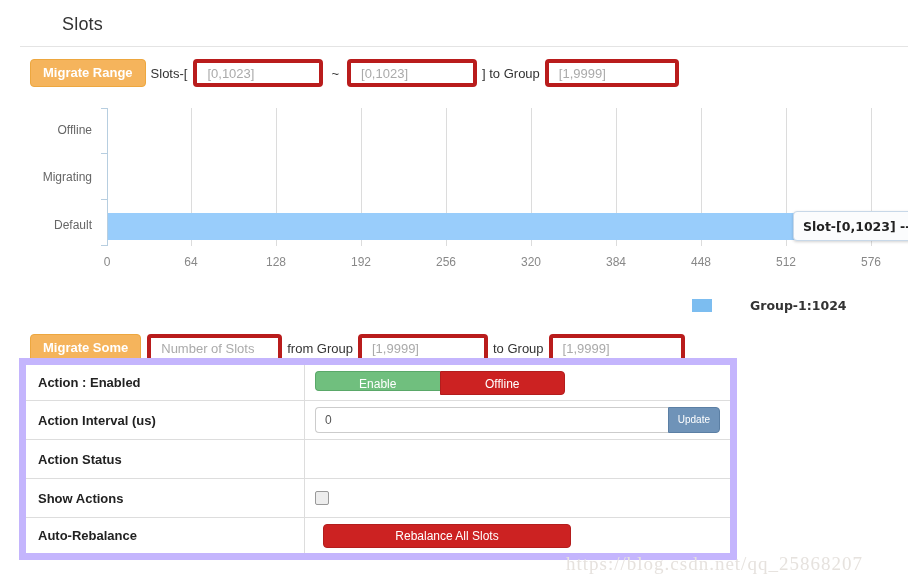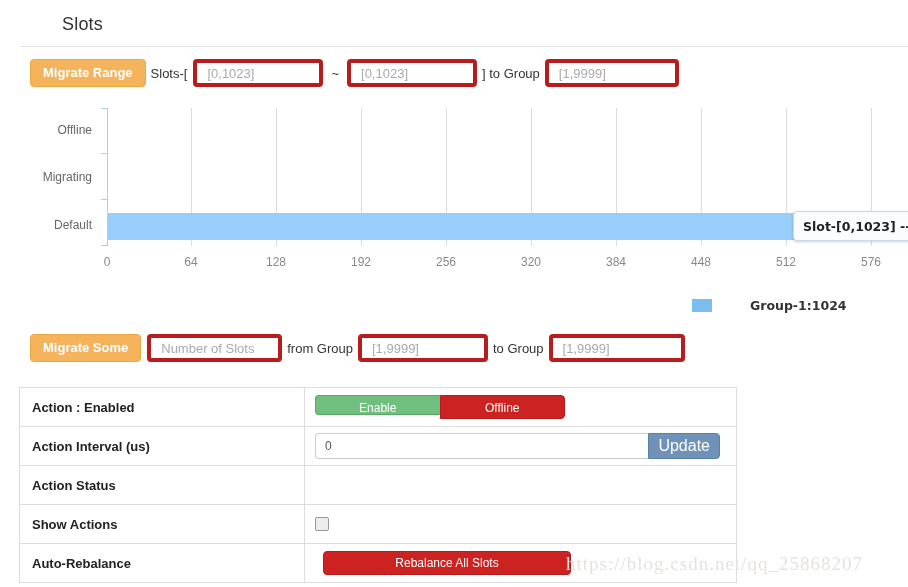--- a/index.html
+++ b/index.html
@@ -171,24 +171,24 @@
     font-size: 12.5px;
     font-weight: 700;
     color: #333333;
     font-family: "DejaVu Sans", sans-serif;
     white-space: nowrap;
   }
 
   
   .tbl {
     position: absolute;
-    left: 19px; top: 387px;
+    left: 19px; top: 358px;
     width: 718px;
     border-collapse: collapse;
-    border: 1px solid #c4b5fd;
+    border: 7px solid #c4b5fd;
   }
   .tbl td {
     border: 1px solid #dddddd;
     height: 39px;
     padding: 0 12px;
     vertical-align: middle;
     font-size: 13px;
   }
   .tbl td.k {
     width: 285px;
@@ -236,21 +236,21 @@
     outline: none;
     font-family: "Liberation Sans", sans-serif;
   }
   .btn-update {
     height: 26px; line-height: 24px;
     padding: 0 9px;
     background: #6f93b8;
     border: 1px solid #5b7fa4;
     border-radius: 0 4px 4px 0;
     color: #ffffff;
-    font-size: 16px;
+    font-size: 10px;
     cursor: pointer;
     white-space: nowrap;
   }
 
   .chk {
     width: 14px; height: 14px;
     border: 1px solid #999999;
     background: #ededed;
     border-radius: 2px;
     cursor: pointer;

